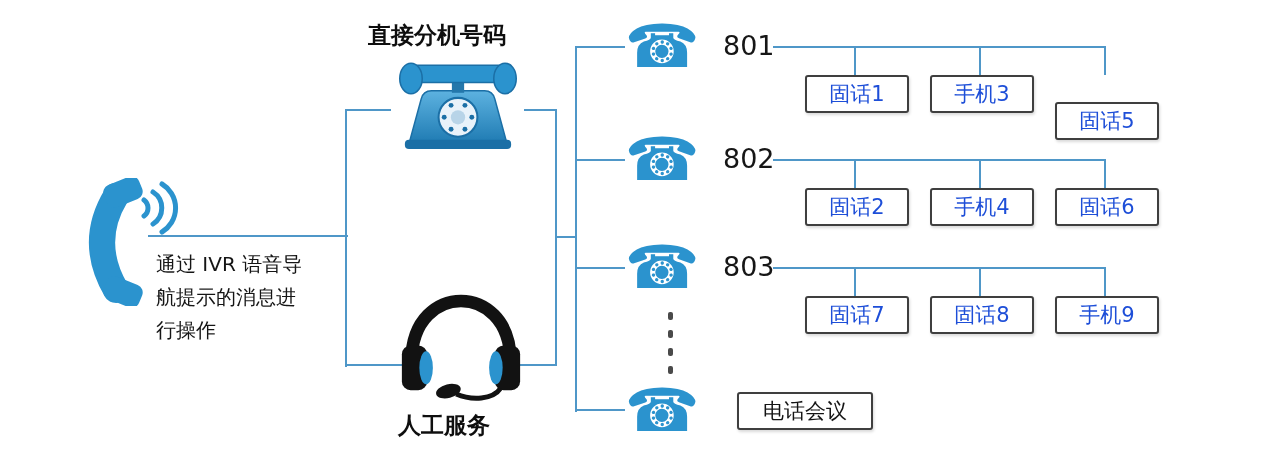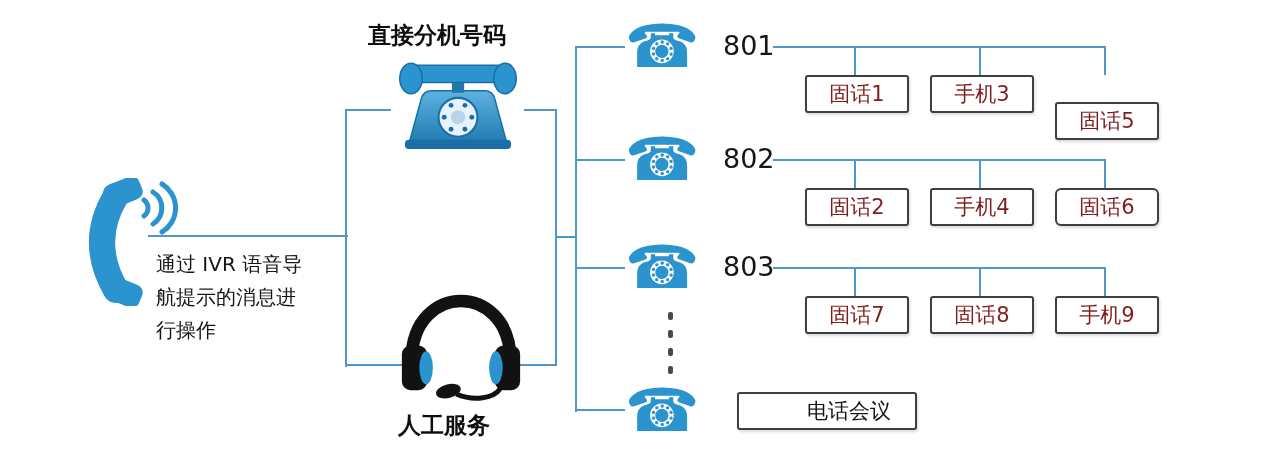--- a/index.html
+++ b/index.html
@@ -6,27 +6,27 @@
   .canvas{
     position:relative;width:1280px;height:472px;background:#ffffff;overflow:hidden;
     font-family:"DejaVu Sans","Liberation Sans",sans-serif;color:#1a1a1a;
   }
   .hline{position:absolute;height:2px;background:#4f97c8;}
   .vline{position:absolute;width:2px;background:#4f97c8;}
   .devbox{
     position:absolute;width:100px;height:34px;background:#fff;
     border:2px solid #3f3f3f;border-radius:3px;
     display:flex;align-items:center;justify-content:center;
-    font-size:21px;color:#7f1d1d;box-shadow:1px 2px 3px rgba(0,0,0,0.15);
+    font-size:21px;color:#1d4ed8;box-shadow:1px 2px 3px rgba(0,0,0,0.15);
   }
   .confbox{
     position:absolute;left:737px;top:392px;width:132px;height:34px;background:#fff;
     border:2px solid #3f3f3f;border-radius:3px;
     display:flex;align-items:center;justify-content:center;
-    font-size:21px;color:#141414;box-shadow:1px 2px 3px rgba(0,0,0,0.15);padding-left:44px;
+    font-size:21px;color:#141414;box-shadow:1px 2px 3px rgba(0,0,0,0.15);
   }
   .phone-glyph{
     position:absolute;width:84px;height:64px;display:flex;align-items:center;justify-content:center;
     font-size:60px;line-height:64px;color:#2b93ce;user-select:none;
   }
   .extnum{position:absolute;font-size:27px;color:#161616;}
   .branch-label{position:absolute;font-size:23px;font-weight:bold;color:#0e0e0e;}
   .caption{position:absolute;left:156px;top:238px;font-size:20px;line-height:33px;color:#151515;margin-top:10px;}
   .dot{position:absolute;width:5px;height:8px;border-radius:2px;background:#4a4a4a;}
   .iconbox{position:absolute;}
@@ -128,21 +128,21 @@
   <div class="phone-glyph" style="left:620px;top:14px;">☎</div>
   <div class="extnum" style="left:723px;top:30px;">801</div>
   <div class="devbox" style="left:805px;top:75px;">固话1</div>
   <div class="devbox" style="left:930px;top:75px;">手机3</div>
   <div class="devbox" style="left:1055px;top:75px;margin-top:27px;">固话5</div>
 
   <div class="phone-glyph" style="left:620px;top:127px;">☎</div>
   <div class="extnum" style="left:723px;top:143px;">802</div>
   <div class="devbox" style="left:805px;top:188px;">固话2</div>
   <div class="devbox" style="left:930px;top:188px;">手机4</div>
-  <div class="devbox" style="left:1055px;top:188px;border-radius:6px;">固话6</div>
+  <div class="devbox" style="left:1055px;top:188px;">固话6</div>
 
   <div class="phone-glyph" style="left:620px;top:235px;">☎</div>
   <div class="extnum" style="left:723px;top:251px;text-align:right;">803</div>
   <div class="devbox" style="left:805px;top:296px;">固话7</div>
   <div class="devbox" style="left:930px;top:296px;">固话8</div>
   <div class="devbox" style="left:1055px;top:296px;">手机9</div>
 
   <div>
     <div class="dot" style="left:668px;top:312px;"></div>
     <div class="dot" style="left:668px;top:330px;"></div>

